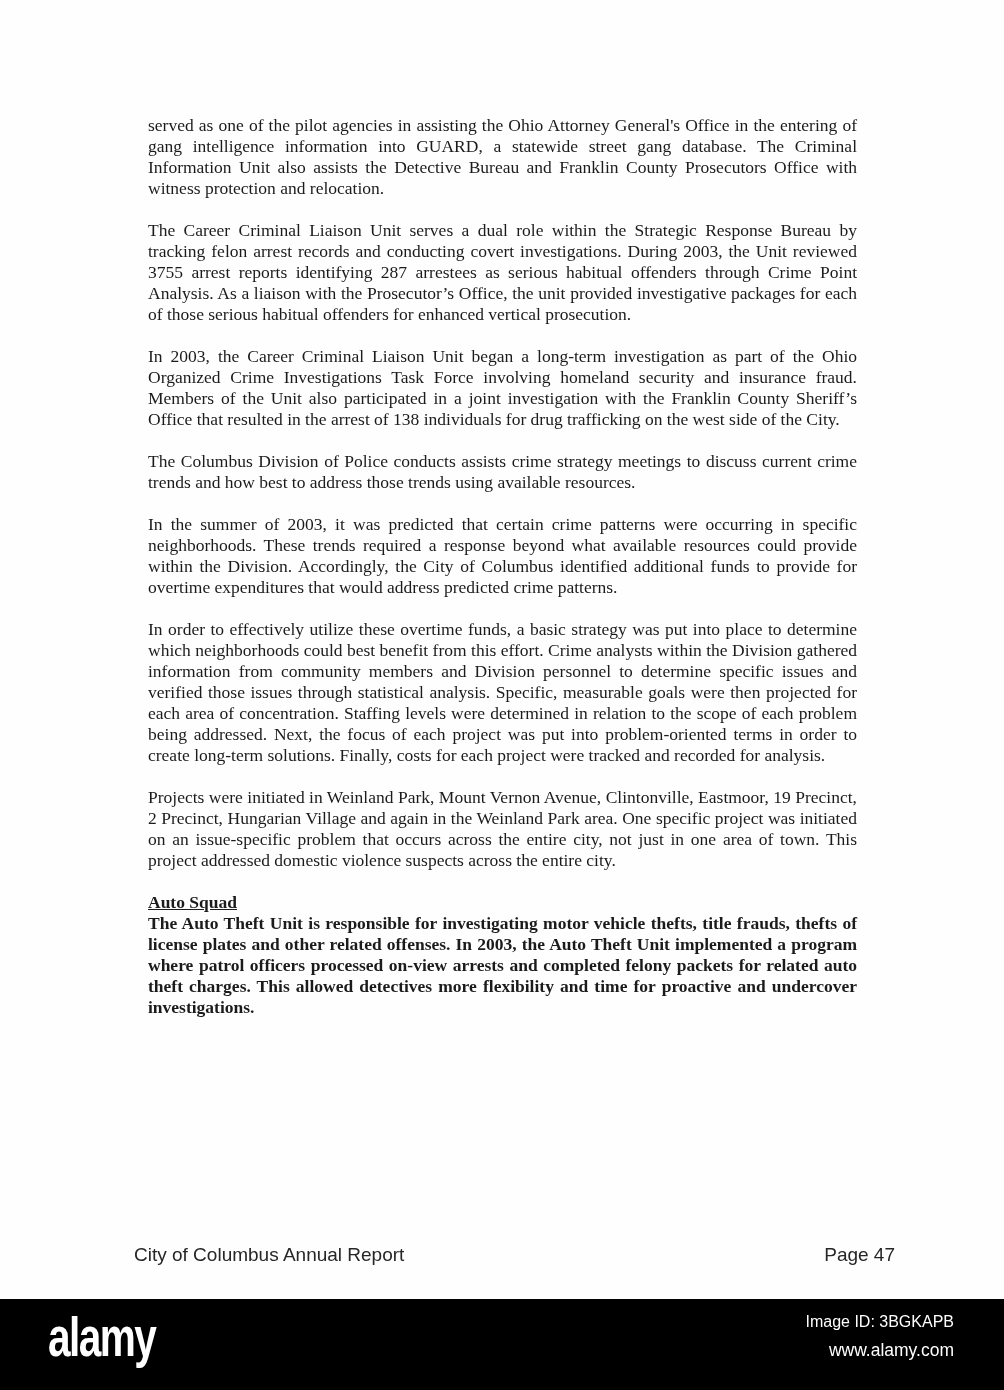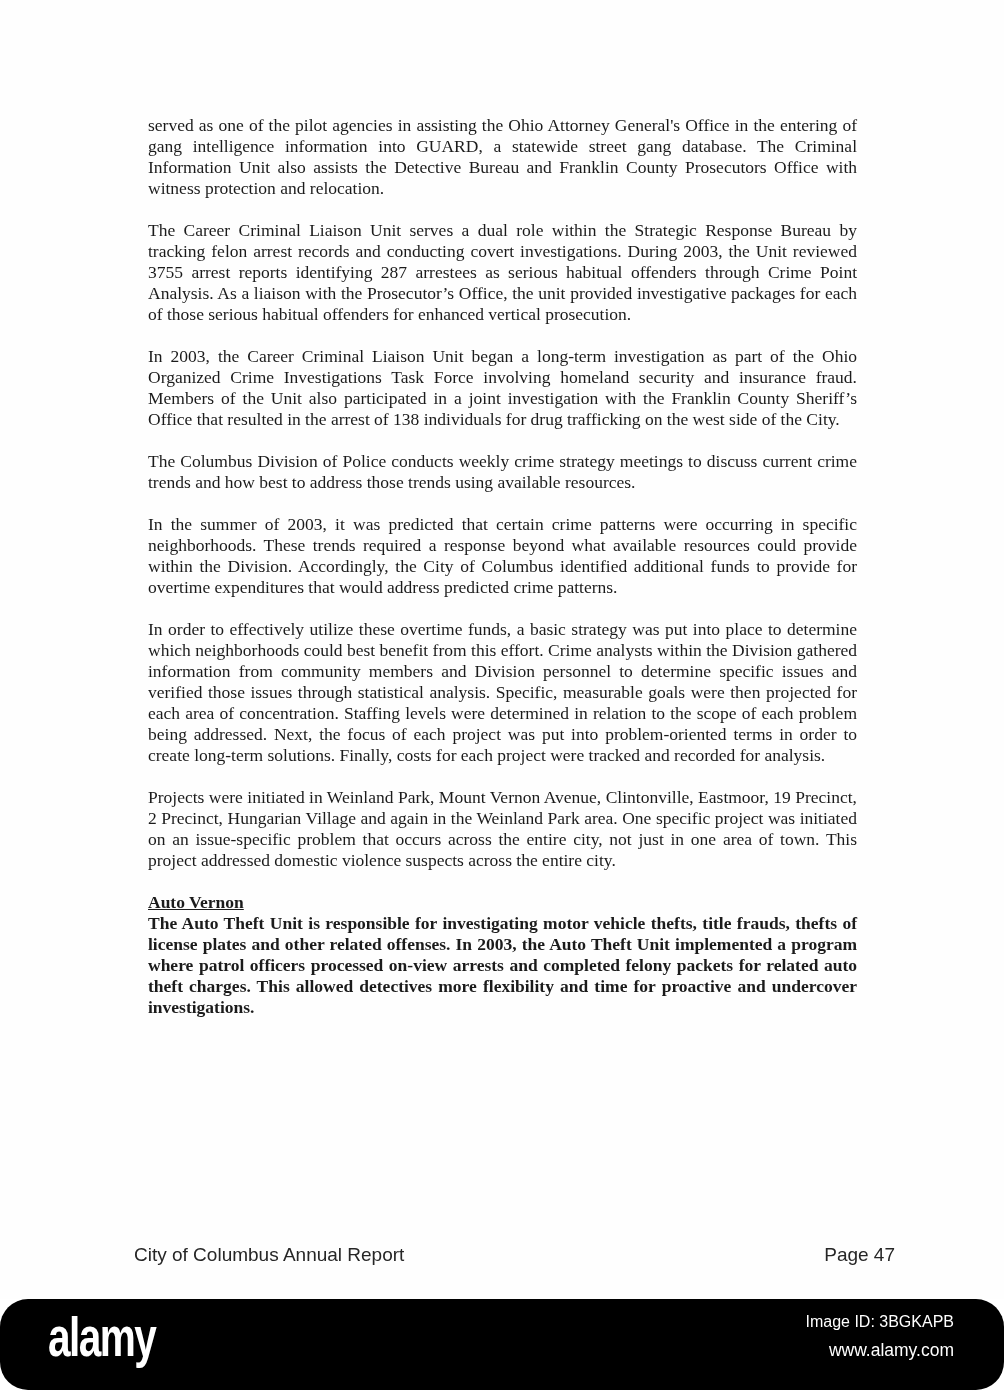--- a/index.html
+++ b/index.html
@@ -70,21 +70,20 @@
     top: 1299px;
     width: 1004px;
     height: 91px;
     background: #000000;
     display: flex;
     align-items: center;
     justify-content: space-between;
     box-sizing: border-box;
     padding: 0 50px 16px 48px;
     font-family: "Liberation Sans", sans-serif;
-    border-radius: 28px;
   }
   .alamy-logo {
     color: #ffffff;
     font-weight: 700;
     font-size: 52px;
     letter-spacing: -2px;
     transform: scaleX(0.78) scaleY(1.08);
     transform-origin: left center;
     line-height: 1;
     user-select: none;
@@ -111,25 +110,25 @@
 <body>
 
 <div class="frame">
 
   <div class="scan-page">
 
     <div class="doc-content">
       <p class="para">served as one of the pilot agencies in assisting the Ohio Attorney General's Office in the entering of gang intelligence information into GUARD, a statewide street gang database. The Criminal Information Unit also assists the Detective Bureau and Franklin County Prosecutors Office with witness protection and relocation.</p>
       <p class="para">The Career Criminal Liaison Unit serves a dual role within the Strategic Response Bureau by tracking felon arrest records and conducting covert investigations. During 2003, the Unit reviewed 3755 arrest reports identifying 287 arrestees as serious habitual offenders through Crime Point Analysis. As a liaison with the Prosecutor’s Office, the unit provided investigative packages for each of those serious habitual offenders for enhanced vertical prosecution.</p>
       <p class="para">In 2003, the Career Criminal Liaison Unit began a long-term investigation as part of the Ohio Organized Crime Investigations Task Force involving homeland security and insurance fraud. Members of the Unit also participated in a joint investigation with the Franklin County Sheriff’s Office that resulted in the arrest of 138 individuals for drug trafficking on the west side of the City.</p>
-      <p class="para">The Columbus Division of Police conducts weekly crime strategy meetings to discuss current crime trends and how best to address those trends using available resources.</p>
+      <p class="para">The Columbus Division of Police conducts assists crime strategy meetings to discuss current crime trends and how best to address those trends using available resources.</p>
       <p class="para">In the summer of 2003, it was predicted that certain crime patterns were occurring in specific neighborhoods.  These trends required a response beyond what available resources could provide within the Division.  Accordingly, the City of Columbus identified additional funds to provide for overtime expenditures that would address predicted crime patterns.</p>
       <p class="para">In order to effectively utilize these overtime funds, a basic strategy was put into place to determine which neighborhoods could best benefit from this effort.  Crime analysts within the Division gathered information from community members and Division personnel to determine specific issues and verified those issues through statistical analysis.  Specific, measurable goals were then projected for each area of concentration.  Staffing levels were determined in relation to the scope of each problem being addressed.  Next, the focus of each project was put into problem-oriented terms in order to create long-term solutions.  Finally, costs for each project were tracked and recorded for analysis.</p>
       <p class="para">Projects were initiated in Weinland Park, Mount Vernon Avenue, Clintonville, Eastmoor, 19 Precinct, 2 Precinct, Hungarian Village and again in the Weinland Park area.  One specific project was initiated on an issue-specific problem that occurs across the entire city, not just in one area of town.  This project addressed domestic violence suspects across the entire city.</p>
-      <h2 class="heading">Auto Vernon</h2>
+      <h2 class="heading">Auto Squad</h2>
       <p class="para">The Auto Theft Unit is responsible for investigating motor vehicle thefts, title frauds, thefts of license plates and other related offenses.  In 2003, the Auto Theft Unit implemented a program where patrol officers processed on-view arrests and completed felony packets for related auto theft charges.  This allowed detectives more flexibility and time for proactive and undercover investigations.</p>
     </div>
 
     <div class="doc-footer">
       <span class="footer-left">City of Columbus Annual Report</span>
       <span class="footer-right">Page 47</span>
     </div>
 
   </div>
 

